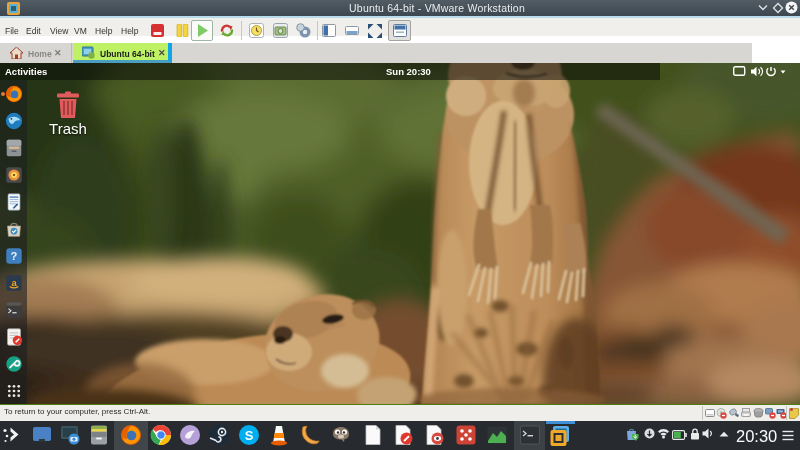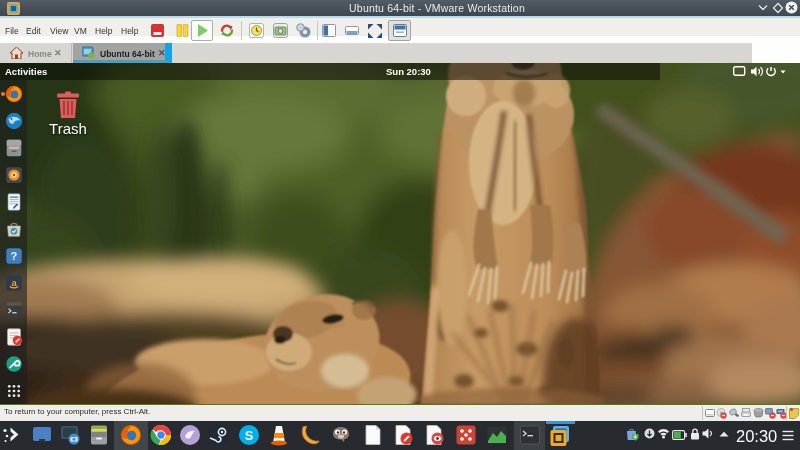--- a/index.html
+++ b/index.html
@@ -8,21 +8,21 @@
 .abs { position:absolute; }
 #titlebar { top:0; left:0; width:800px; height:16px;
   background:linear-gradient(#525c64,#3d474f); color:#e9edef; font-size:10.5px; }
 #titletext { left:74px; width:726px; text-align:center; top:2px; letter-spacing:0.2px; }
 #blueline { top:16px; left:0; width:800px; height:2px; background:#b9dcec; }
 #menubar { top:18px; left:0; width:800px; height:18px; background:#f1efec; font-size:8.5px; color:#333; }
 .menuitem { top:8px; }
 .tsep { top:3px; width:1px; height:19px; background:#c9c7c3; }
 #tabbar { top:43px; left:0; width:752px; height:20px; background:#d8d6d3; }
 #hometab { left:0; top:0; width:72px; height:20px; border-right:1px solid #bdbbb8; }
-#activetab { left:73px; top:0; width:99px; height:20px; background:#a3a3a3; border-right:7px solid #0ea5e9; border-bottom:3px solid #4a9ec0; }
+#activetab { left:73px; top:0; width:99px; height:20px; background:#bef264; border-right:4px solid #0ea5e9; border-bottom:3px solid #4a9ec0; }
 .tabtxt { font-size:8.5px; top:6px; }
 #screen { top:63px; left:0; width:800px; height:341px; overflow:hidden; }
 #ubar { top:0; left:0; width:660px; height:17px; background:rgba(10,12,8,0.54); color:#fff; }
 #ubar .at { left:5px; top:3px; font-size:9.5px; font-weight:bold; }
 #ubar .clk { left:386px; top:3px; font-size:9.5px; font-weight:bold; }
 #dock { top:17px; left:0; width:27px; height:324px; background:rgba(28,30,32,0.6); }
 .dicon { left:5px; width:18px; height:18px; }
 #statusbar { top:404px; left:0; width:800px; height:17px; background:#f0eeeb; border-top:1px solid #4d7c0f; font-size:8px; color:#2a2a2a; }
 .sicon { top:3px; }
 #taskbar { top:421px; left:0; width:800px; height:29px; background:#272b2f; }

